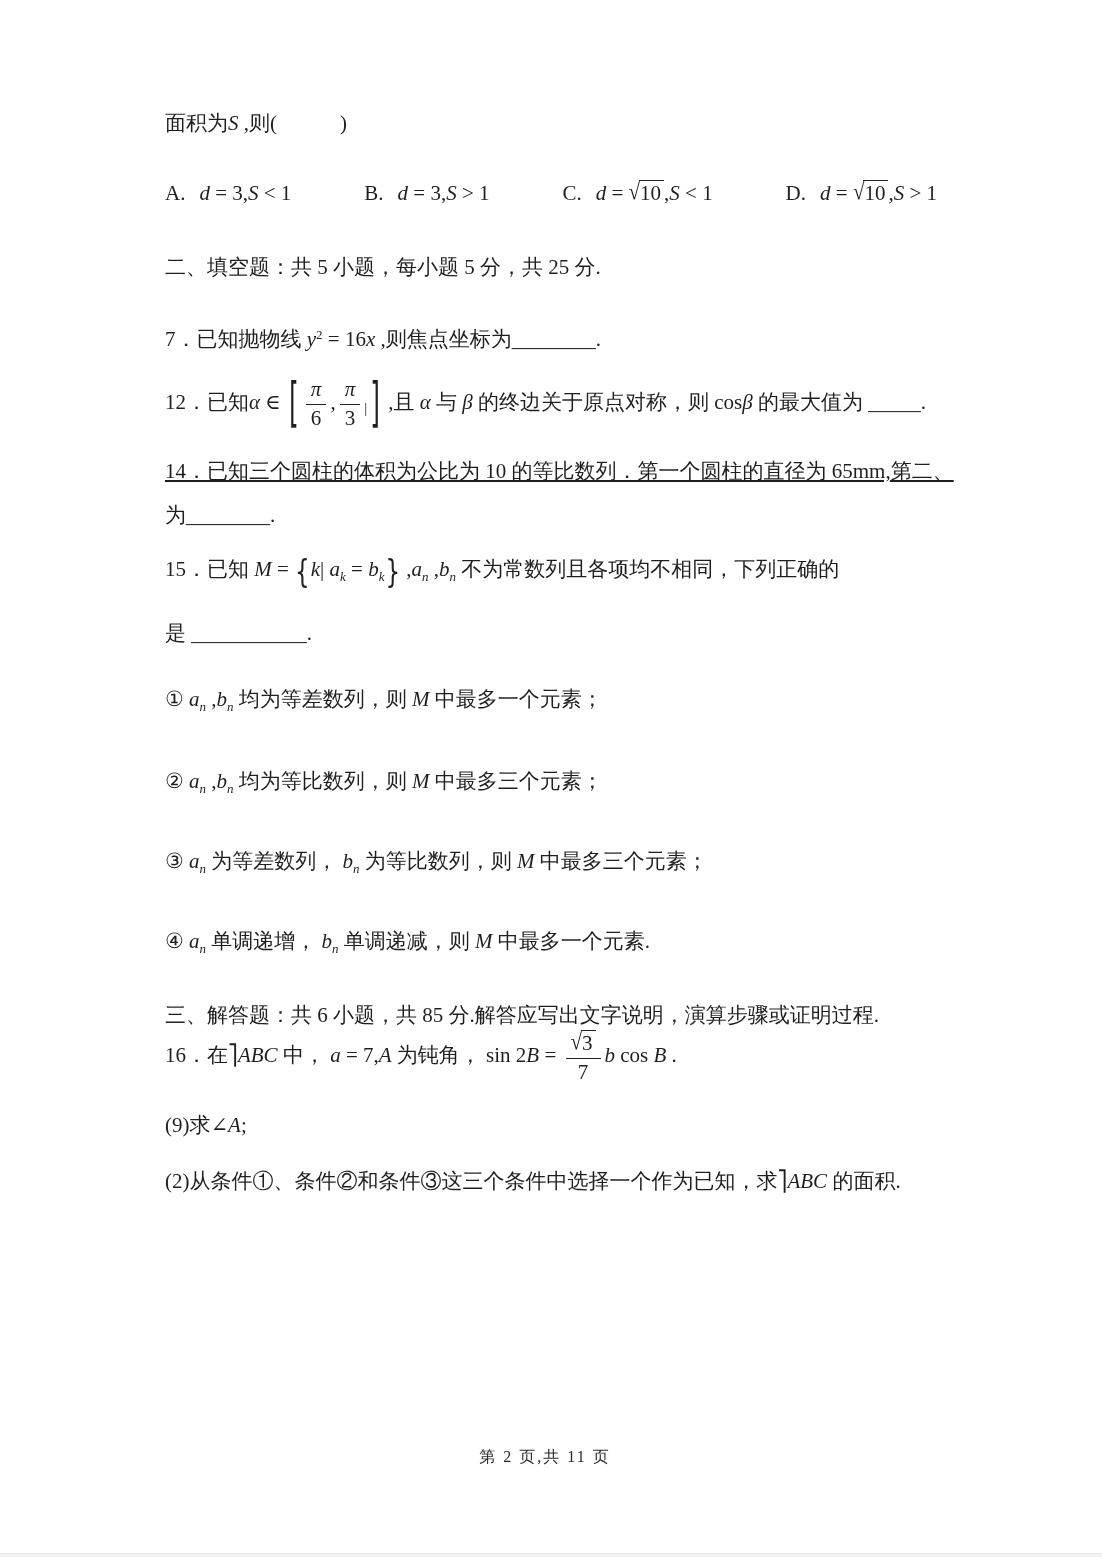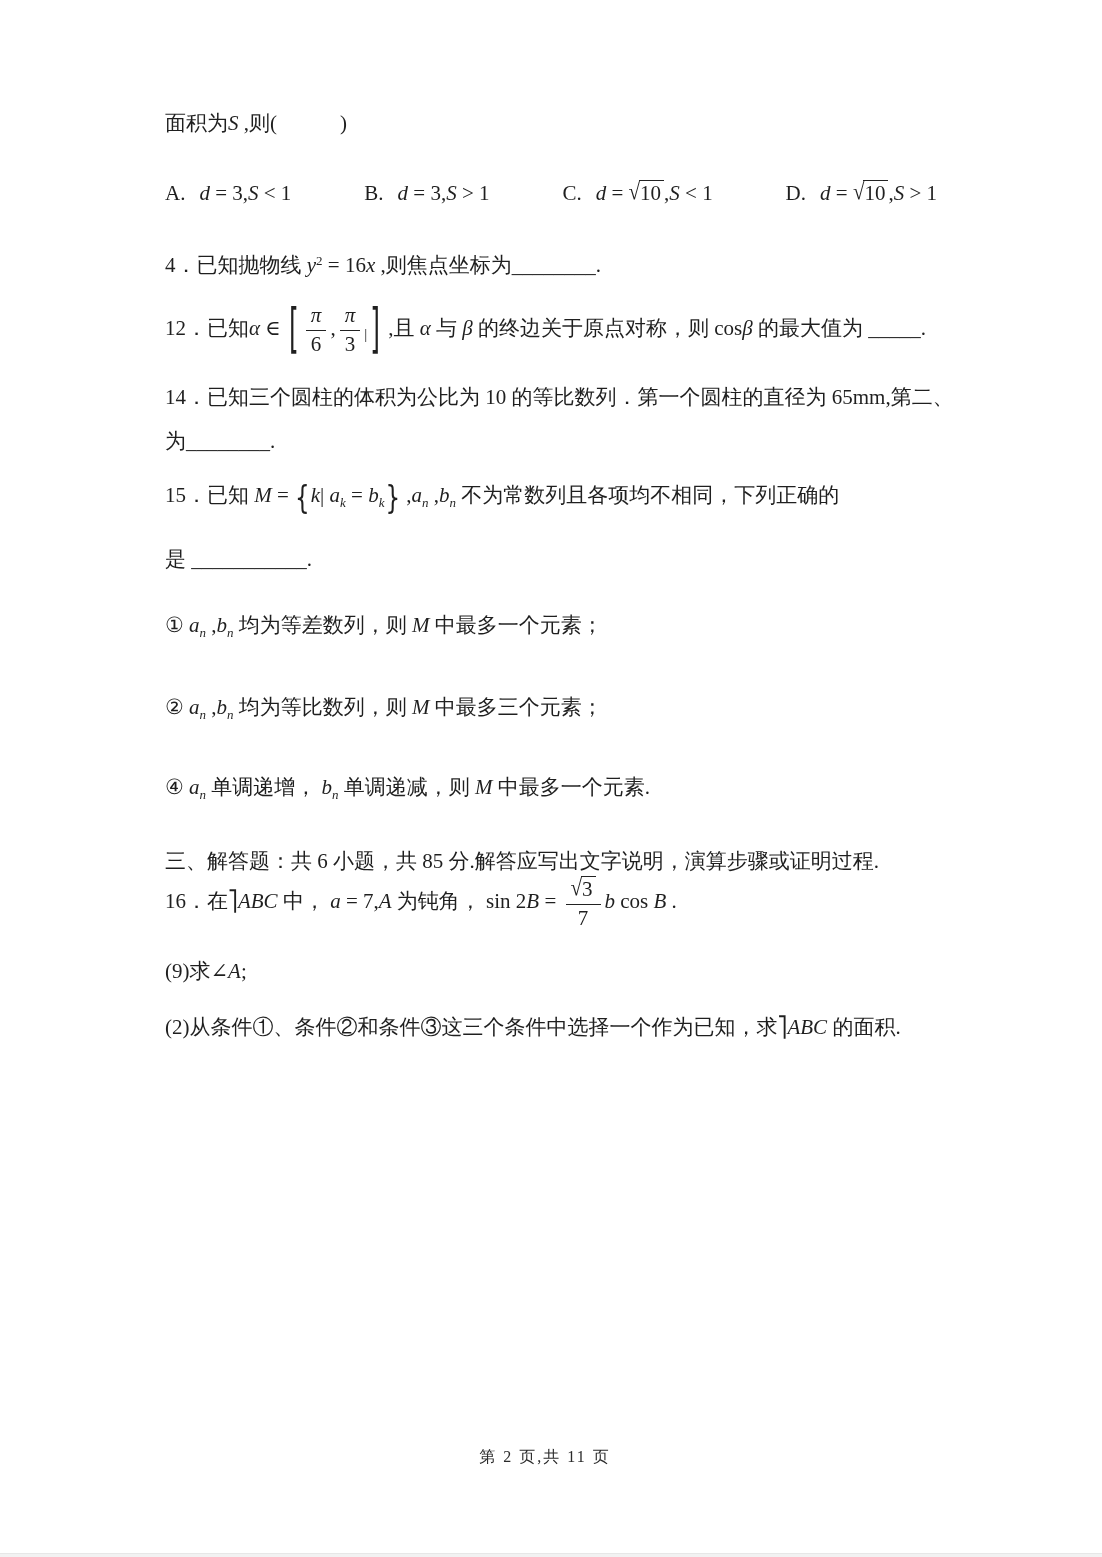--- a/index.html
+++ b/index.html
@@ -27,21 +27,21 @@
   .sym{font-family:"DejaVu Sans",sans-serif;font-size:0.95em;}
   .gap{display:inline-block;}
   
   #l-stem{margin-top:0;}
   #l-opts{margin-top:40px;display:flex;justify-content:space-between;width:772px;}
   #l-opts .opt{white-space:nowrap;}
   #l-s2{margin-top:44px;}
   #l-q11{margin-top:38px;}
   #l-q12{margin-top:24px;}
   #l-q13{margin-top:22px;}
-  #l-q14a{margin-top:26px;}
+  #l-q14a{margin-top:26px;text-decoration:underline;}
   #l-q14b{margin-top:14px;}
   #l-q14c{margin-top:14px;}
   #l-q15a{margin-top:24px;}
   #l-q15b{margin-top:26px;}
   #l-i1{margin-top:36px;}
   #l-i2{margin-top:44px;}
   #l-i3{margin-top:42px;}
   #l-i4{margin-top:42px;}
   #l-s3{margin-top:36px;}
   #l-q16{}
@@ -58,32 +58,34 @@
 <div class="sheet">
   <p class="ln" id="l-stem"><span class="txt">面积为</span><span class="it">S</span><span class="txt"> ,则(　　　)</span></p>
 
   <div class="ln" id="l-opts">
     <span class="opt"><span class="txt">A.</span><span class="gap" style="width: 14px;"></span><span class="it">d</span><span class="txt"> = 3,</span><span class="it">S</span><span class="txt"> &lt; 1</span></span>
     <span class="opt"><span class="txt">B.</span><span class="gap" style="width: 14px;"></span><span class="it">d</span><span class="txt"> = 3,</span><span class="it">S</span><span class="txt"> &gt; 1</span></span>
     <span class="opt"><span class="txt">C.</span><span class="gap" style="width: 14px;"></span><span class="it">d</span><span class="txt"> = </span><span class="sqrt"><span class="r">√</span><span class="v">10</span></span><span class="txt">,</span><span class="it">S</span><span class="txt"> &lt; 1</span></span>
     <span class="opt"><span class="txt">D.</span><span class="gap" style="width: 14px;"></span><span class="it">d</span><span class="txt"> = </span><span class="sqrt"><span class="r">√</span><span class="v">10</span></span><span class="txt">,</span><span class="it">S</span><span class="txt"> &gt; 1</span></span>
   </div>
 
+  <p class="ln" id="l-s2"><span class="txt">二、填空题：共 5 小题，每小题 5 分，共 25 分.</span></p>
 
-  <p class="ln" id="l-q11"><span class="txt">4．已知抛物线 </span><span><span class="it">y</span><span class="sp">2</span></span><span class="txt"> = 16</span><span class="it">x</span><span class="txt"> ,则焦点坐标为________.</span></p>
+  <p class="ln" id="l-q11"><span class="txt">7．已知抛物线 </span><span><span class="it">y</span><span class="sp">2</span></span><span class="txt"> = 16</span><span class="it">x</span><span class="txt"> ,则焦点坐标为________.</span></p>
   <p class="ln" id="l-q12"><span class="txt">12．已知</span><span class="it">α</span><span class="txt"> ∈ </span><span class="bb bb-lg">[</span><span class="frac"><span class="n"><span class="it">π</span></span><span class="d"><span class="txt">6</span></span></span><span class="txt">,</span><span class="frac"><span class="n"><span class="it">π</span></span><span class="d"><span class="txt">3</span></span></span><span class="bar">|</span><span class="bb bb-lg">]</span><span class="txt"> ,且 </span><span class="it">α</span><span class="txt"> 与 </span><span class="it">β</span><span class="txt"> 的终边关于原点对称，则 cos</span><span class="it">β</span><span class="txt"> 的最大值为 _____.</span></p>
 
   <p class="ln" id="l-q14a"><span class="txt">14．已知三个圆柱的体积为公比为 10 的等比数列．第一个圆柱的直径为 65mm,第二、</span></p>
   <p class="ln" id="l-q14c"><span class="txt">为________.</span></p>
 
   <p class="ln" id="l-q15a"><span class="txt">15．已知 </span><span class="it">M</span><span class="txt"> = </span><span class="bb bb-md">{</span><span class="it">k</span><span class="txt">| </span><span><span class="it">a</span><span class="sb">k</span></span><span class="txt"> = </span><span><span class="it">b</span><span class="sb">k</span></span><span class="bb bb-md">}</span><span class="txt"> ,</span><span><span class="it">a</span><span class="sb">n</span></span><span class="txt"> ,</span><span><span class="it">b</span><span class="sb">n</span></span><span class="txt"> 不为常数列且各项均不相同，下列正确的</span></p>
   <p class="ln" id="l-q15b"><span class="txt">是 ___________.</span></p>
 
   <p class="ln" id="l-i1"><span class="txt">① </span><span><span class="it">a</span><span class="sb">n</span></span><span class="txt"> ,</span><span><span class="it">b</span><span class="sb">n</span></span><span class="txt"> 均为等差数列，则 </span><span class="it">M</span><span class="txt"> 中最多一个元素；</span></p>
   <p class="ln" id="l-i2"><span class="txt">② </span><span><span class="it">a</span><span class="sb">n</span></span><span class="txt"> ,</span><span><span class="it">b</span><span class="sb">n</span></span><span class="txt"> 均为等比数列，则 </span><span class="it">M</span><span class="txt"> 中最多三个元素；</span></p>
+  <p class="ln" id="l-i3"><span class="txt">③ </span><span><span class="it">a</span><span class="sb">n</span></span><span class="txt"> 为等差数列， </span><span><span class="it">b</span><span class="sb">n</span></span><span class="txt"> 为等比数列，则 </span><span class="it">M</span><span class="txt"> 中最多三个元素；</span></p>
   <p class="ln" id="l-i4"><span class="txt">④ </span><span><span class="it">a</span><span class="sb">n</span></span><span class="txt"> 单调递增， </span><span><span class="it">b</span><span class="sb">n</span></span><span class="txt"> 单调递减，则 </span><span class="it">M</span><span class="txt"> 中最多一个元素.</span></p>
 
   <p class="ln" id="l-s3"><span class="txt">三、解答题：共 6 小题，共 85 分.解答应写出文字说明，演算步骤或证明过程.</span></p>
 
   <p class="ln" id="l-q16"><span class="txt">16．在</span><span class="sym">⎤</span><span class="it">ABC</span><span class="txt"> 中， </span><span class="it">a</span><span class="txt"> = 7,</span><span class="it">A</span><span class="txt"> 为钝角， sin 2</span><span class="it">B</span><span class="txt"> = </span><span class="frac"><span class="n"><span class="sqrt"><span class="r">√</span><span class="v">3</span></span></span><span class="d"><span class="txt">7</span></span></span><span class="it">b</span><span class="txt"> cos </span><span class="it">B</span><span class="txt"> .</span></p>
   <p class="ln" id="l-p1"><span class="txt">(9)求∠</span><span class="it">A</span><span class="txt">;</span></p>
   <p class="ln" id="l-p2"><span class="txt">(2)从条件①、条件②和条件③这三个条件中选择一个作为已知，求</span><span class="sym">⎤</span><span class="it">ABC</span><span class="txt"> 的面积.</span></p>
 </div>
 
 <div class="footer">第 2 页,共 11 页</div>

